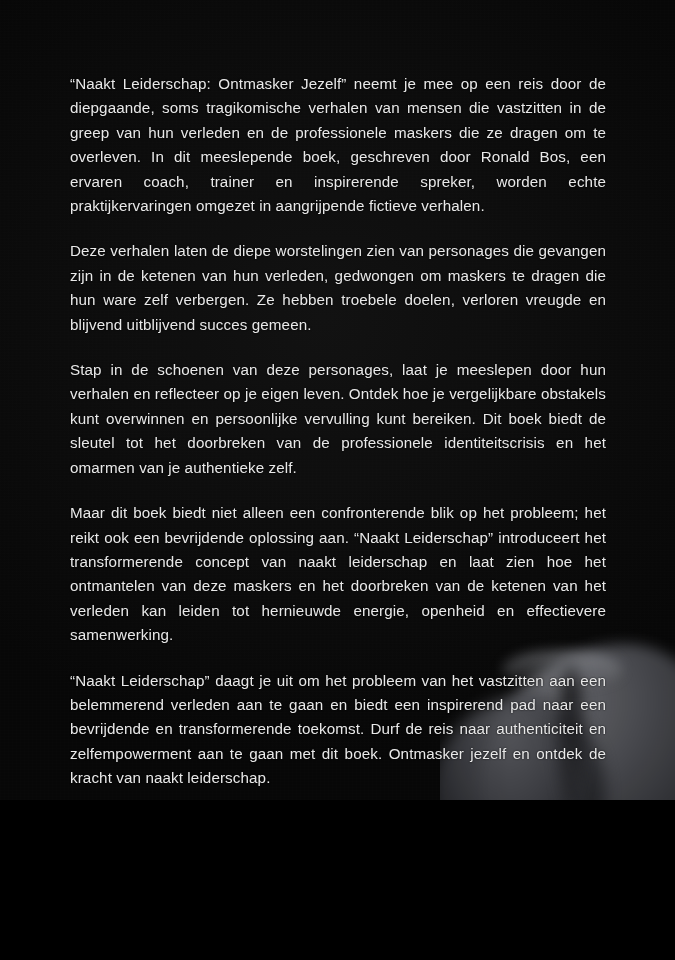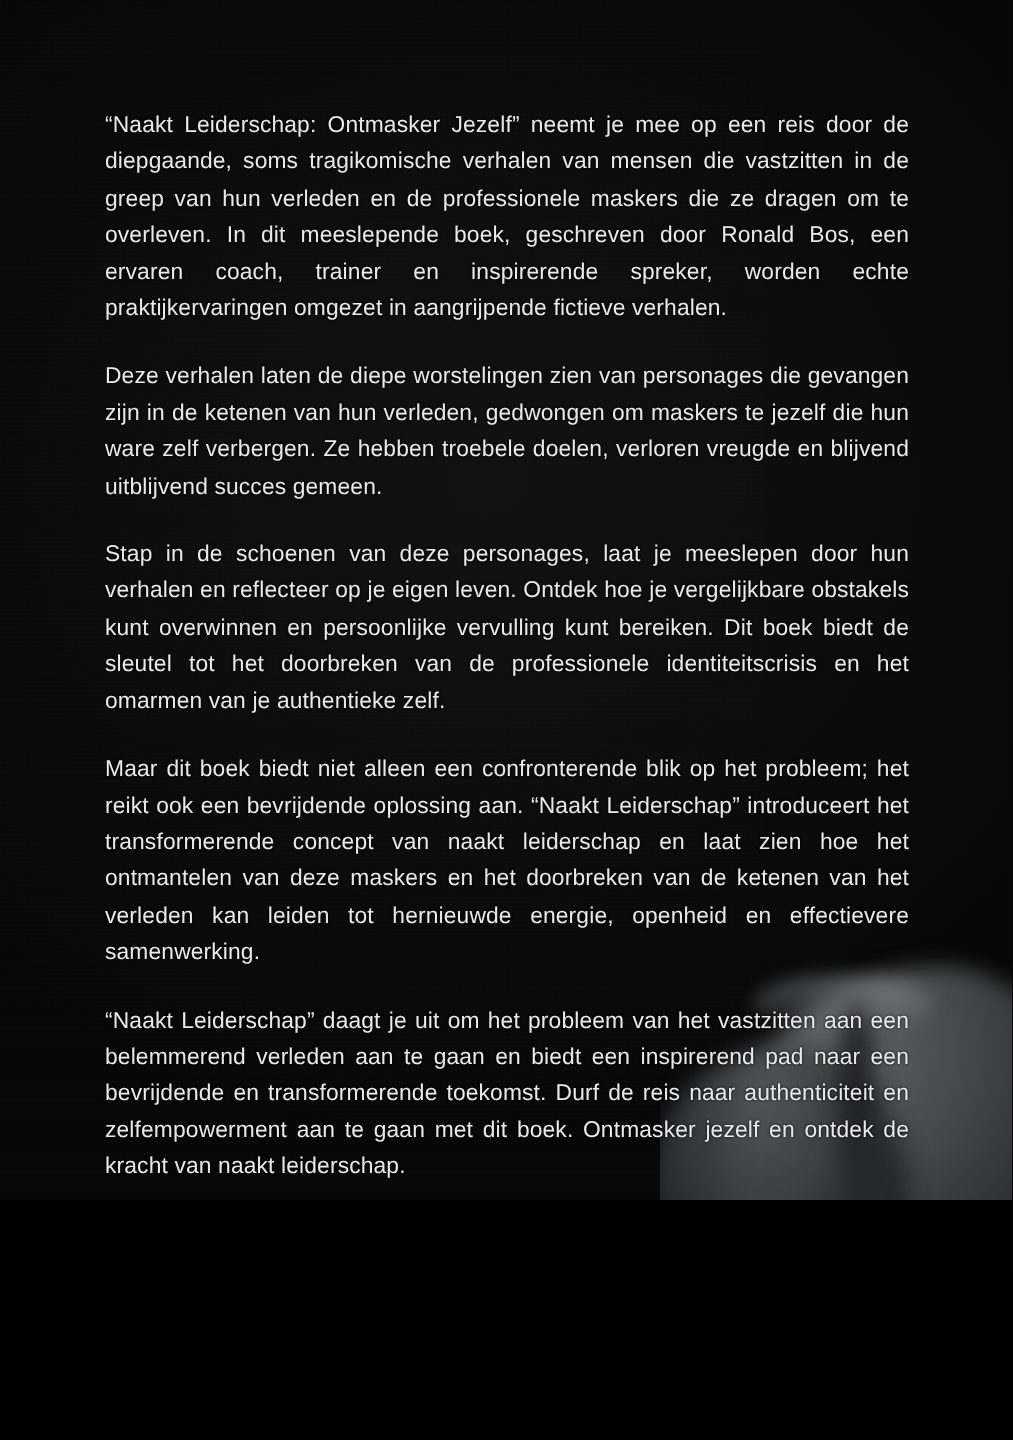--- a/index.html
+++ b/index.html
@@ -165,21 +165,21 @@
 
   <div class="shoulder-wrap">
     <div class="shoulder-a"></div>
     <div class="shoulder-b"></div>
     <div class="shoulder-seam"></div>
     <div class="shoulder-hi"></div>
   </div>
 
   <div class="blurb">
     <p>“Naakt Leiderschap: Ontmasker Jezelf” neemt je mee op een reis door de diepgaande, soms tragikomische verhalen van mensen die vastzitten in de greep van hun verleden en de professionele maskers die ze dragen om te overleven. In dit meeslepende boek, geschreven door Ronald Bos, een ervaren coach, trainer en inspirerende spreker, worden echte praktijkervaringen omgezet in aangrijpende fictieve verhalen.</p>
-    <p>Deze verhalen laten de diepe worstelingen zien van personages die gevangen zijn in de ketenen van hun verleden, gedwongen om maskers te jezelf die hun ware zelf verbergen. Ze hebben troebele doelen, verloren vreugde en blijvend uitblijvend succes gemeen.</p>
+    <p>Deze verhalen laten de diepe worstelingen zien van personages die gevangen zijn in de ketenen van hun verleden, gedwongen om maskers te dragen die hun ware zelf verbergen. Ze hebben troebele doelen, verloren vreugde en blijvend uitblijvend succes gemeen.</p>
     <p>Stap in de schoenen van deze personages, laat je meeslepen door hun verhalen en reflecteer op je eigen leven. Ontdek hoe je vergelijkbare obstakels kunt overwinnen en persoonlijke vervulling kunt bereiken. Dit boek biedt de sleutel tot het doorbreken van de professionele identiteitscrisis en het omarmen van je authentieke zelf.</p>
     <p>Maar dit boek biedt niet alleen een confronterende blik op het probleem; het reikt ook een bevrijdende oplossing aan. “Naakt Leiderschap” introduceert het transformerende concept van naakt leiderschap en laat zien hoe het ontmantelen van deze maskers en het doorbreken van de ketenen van het verleden kan leiden tot hernieuwde energie, openheid en effectievere samenwerking.</p>
     <p>“Naakt Leiderschap” daagt je uit om het probleem van het vastzitten aan een belemmerend verleden aan te gaan en biedt een inspirerend pad naar een bevrijdende en transformerende toekomst. Durf de reis naar authenticiteit en zelfempowerment aan te gaan met dit boek. Ontmasker jezelf en ontdek de kracht van naakt leiderschap.</p>
   </div>
 
   <div class="barcode-panel">
     <div class="isbn-text">ISBN 978-78-6481-550-4</div>
     <div class="bars" id="barcode-bars">
         <span style="left: 0px; width: 1px; height: 85px;"></span>
         <span style="left: 2.42105px; width: 1px; height: 85px;"></span>

